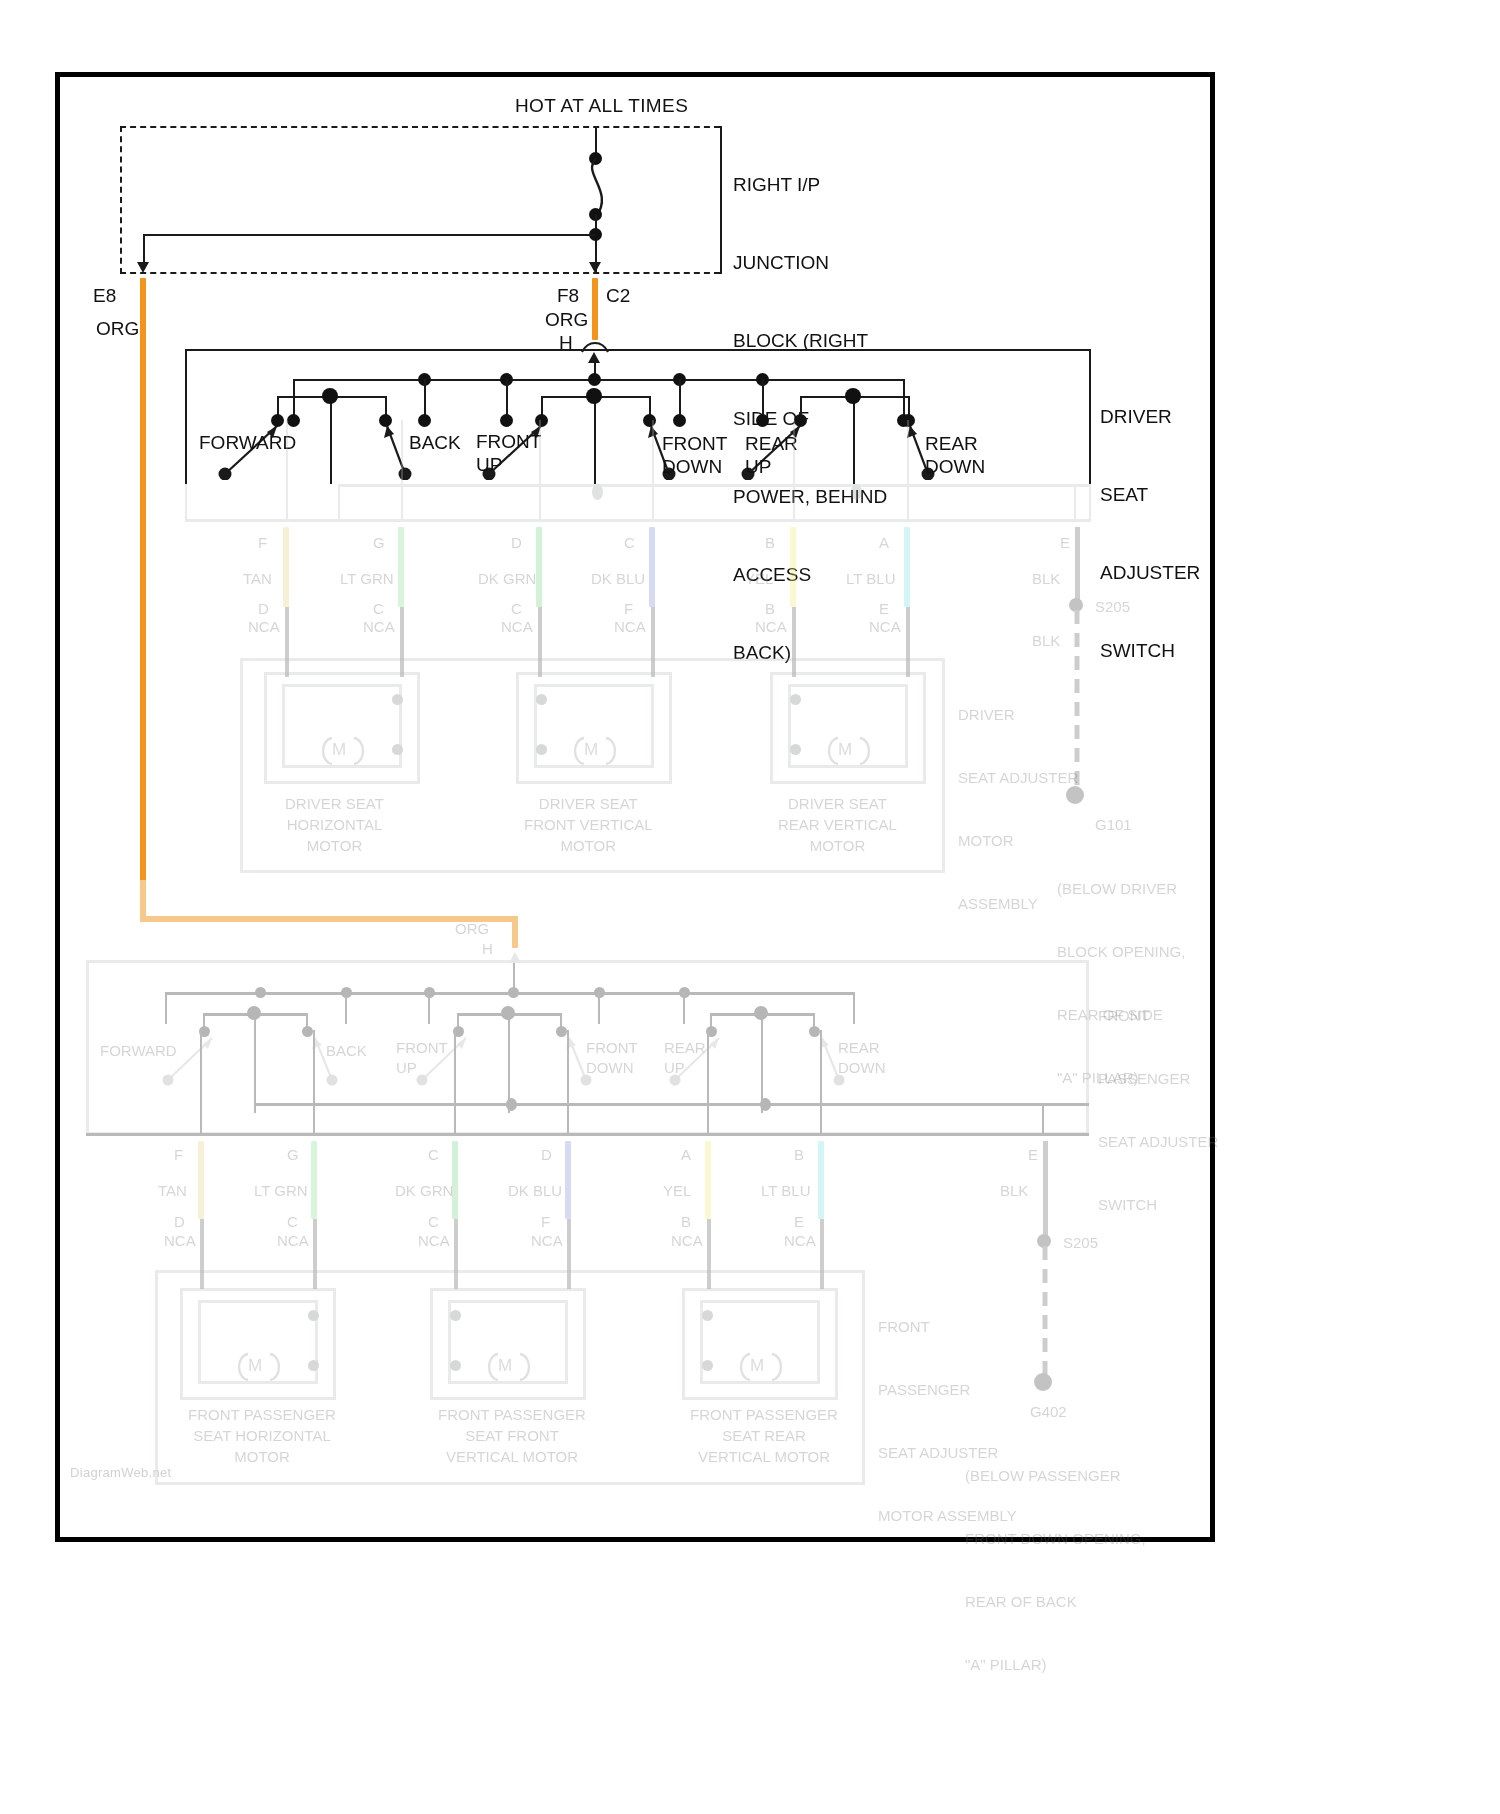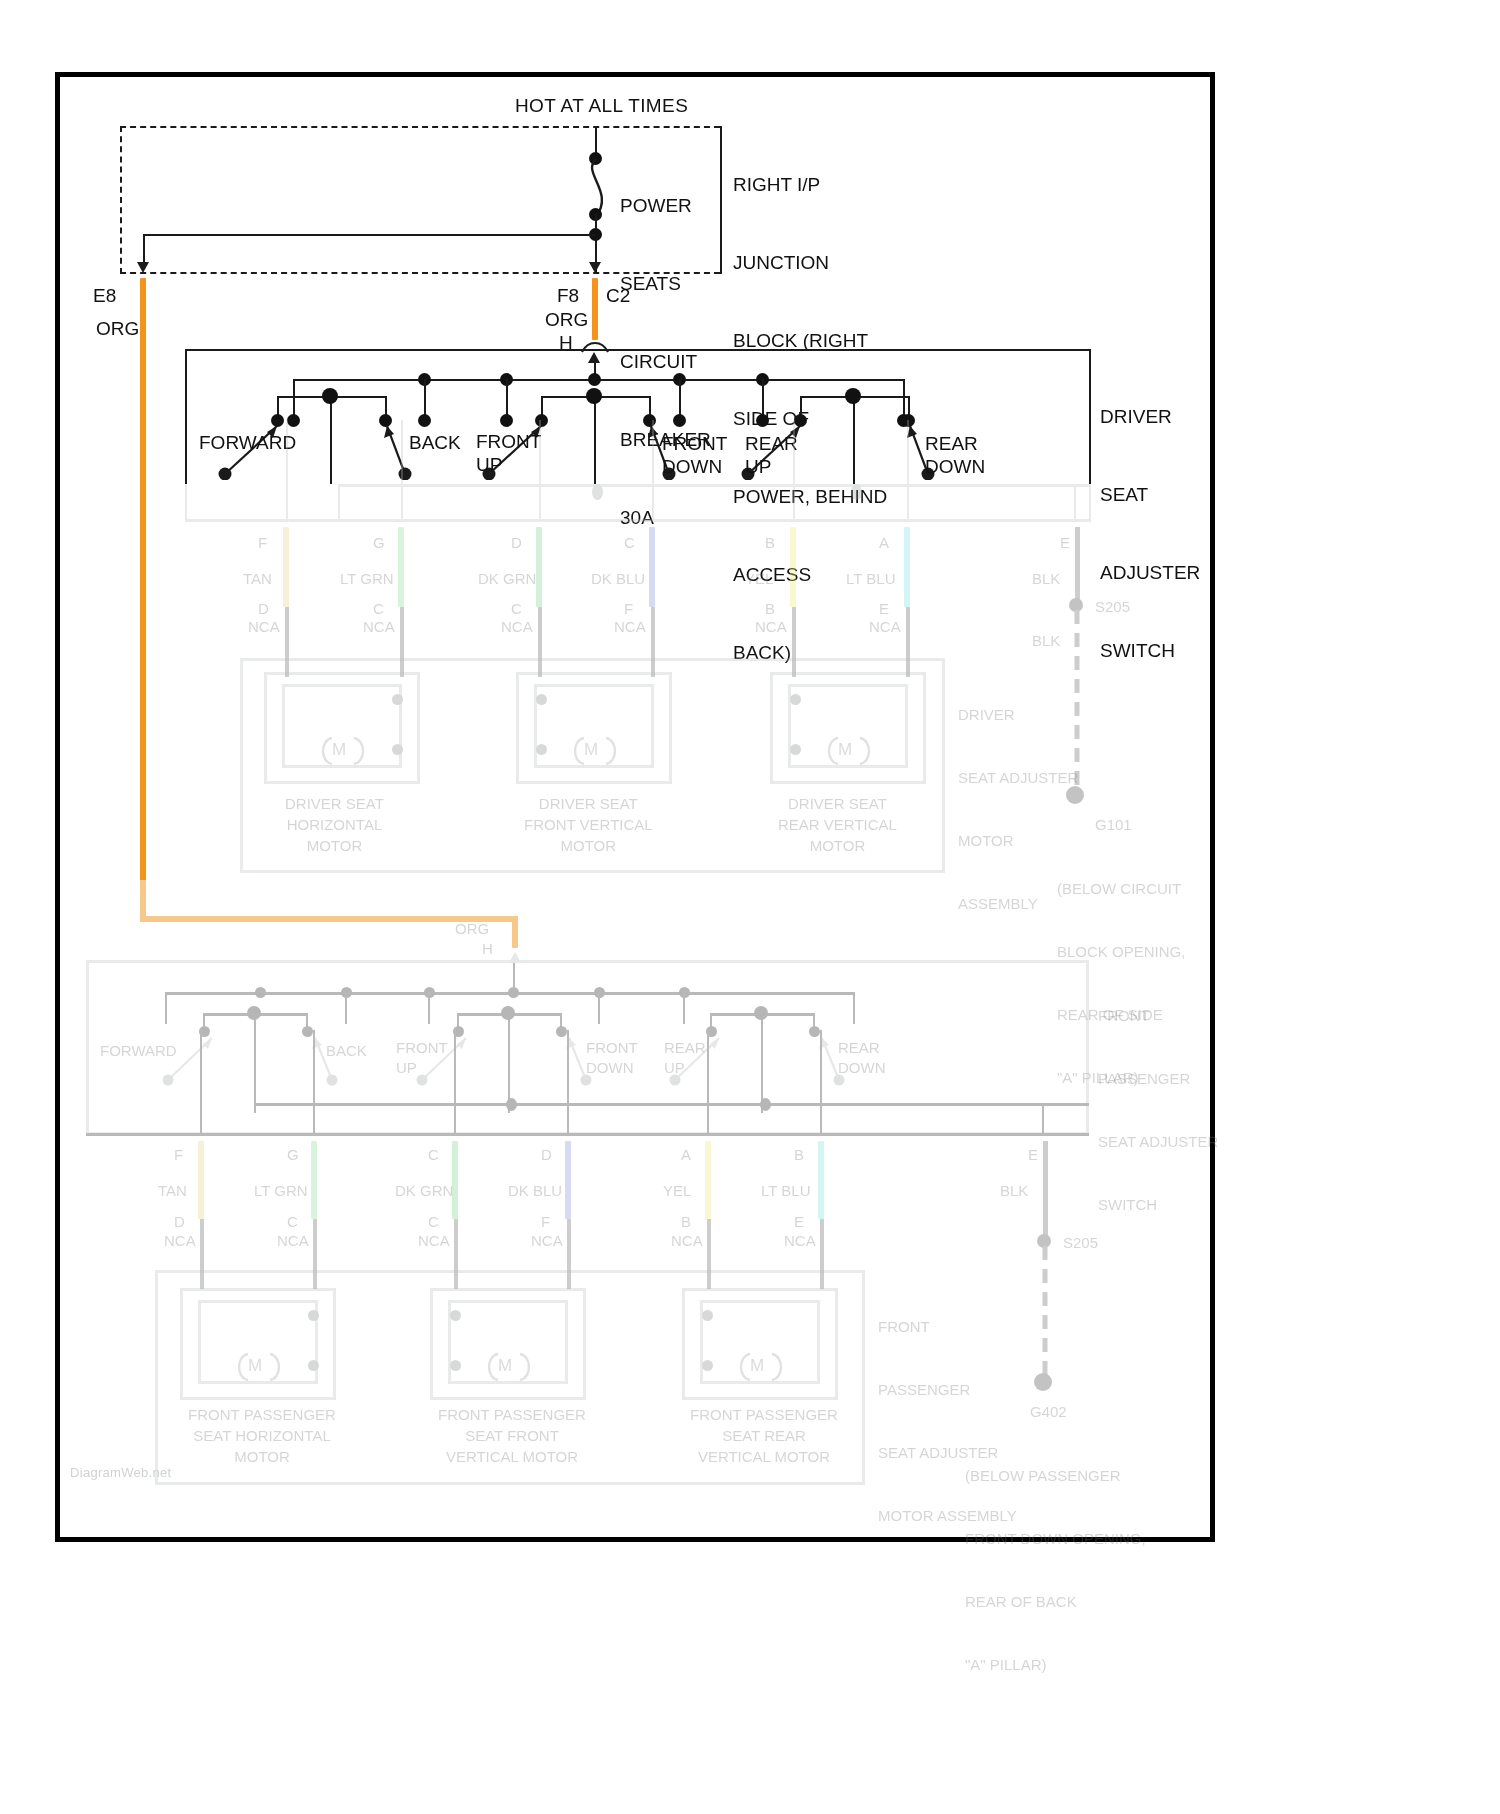--- a/index.html
+++ b/index.html
@@ -64,27 +64,20 @@
   <div class="txt" style="left:733px;top:120px;font-size:19px;line-height:26px;">
     <div>RIGHT I/P</div>
     <div>JUNCTION</div>
     <div>BLOCK (RIGHT</div>
     <div>SIDE OF</div>
     <div>POWER, BEHIND</div>
     <div>ACCESS</div>
     <div>BACK)</div>
   </div>
 
-  <div class="txt" style="left:620px;top:141px;font-size:19px;line-height:26px;">
-    <div>POWER</div>
-    <div>SEATS</div>
-    <div>CIRCUIT</div>
-    <div>BREAKER</div>
-    <div>30A</div>
-  </div>
 
   <div class="wire" style="left:140px;top:278px;height:612px;background:#F3951D;"></div>
   <div class="wire" style="left:592px;top:278px;height:62px;background:#F3951D;"></div>
 
   <div class="txt" style="left:93px;top:285px;font-size:19px;">E8</div>
   <div class="txt" style="left:96px;top:318px;font-size:19px;">ORG</div>
 
   <div class="txt" style="left:557px;top:285px;font-size:19px;">F8</div>
   <div class="txt" style="left:606px;top:285px;font-size:19px;">C2</div>
   <div class="txt" style="left:545px;top:309px;font-size:19px;">ORG</div>
@@ -257,21 +250,21 @@
     <div class="ln v" style="left:1075px;top:527px;height:78px;background:#5b5d5f;width:5px;"></div>
     <div class="dot" style="left:1069px;top:598px;width:14px;height:14px;background:#3b3d3f;"></div>
     <div class="txt" style="left:1095px;top:598px;font-size:15px;color:#777;">S205</div>
     <div class="txt" style="left:1032px;top:632px;font-size:15px;color:#777;">BLK</div>
     <svg style="position:absolute;left:1072px;top:610px;width:10px;height:190px;">
       <line x1="5" y1="0" x2="5" y2="190" stroke="#5b5d5f" stroke-width="5" stroke-dasharray="14 9"></line>
     </svg>
     <div class="gnd" style="left:1066px;top:786px;background:#3b3d3f;"></div>
     <div class="txt" style="left:1095px;top:816px;font-size:15px;color:#777;">G101</div>
     <div class="txt" style="left:1057px;top:836px;font-size:15px;line-height:21px;color:#777;">
-      <div>(BELOW CIRCUIT</div>
+      <div>(BELOW DRIVER</div>
       <div>BLOCK OPENING,</div>
       <div>REAR OF SIDE</div>
       <div>"A" PILLAR)</div>
     </div>
   </div>
 
   <div class="faded" style="position:absolute;left:0;top:0;width:1500px;height:1814px;">
     <div class="gbox" style="left:240px;top:658px;width:705px;height:215px;border-width:3px;"></div>
     <div class="txt" style="left:958px;top:662px;font-size:15px;line-height:21px;color:#777;">
       <div>DRIVER</div>

